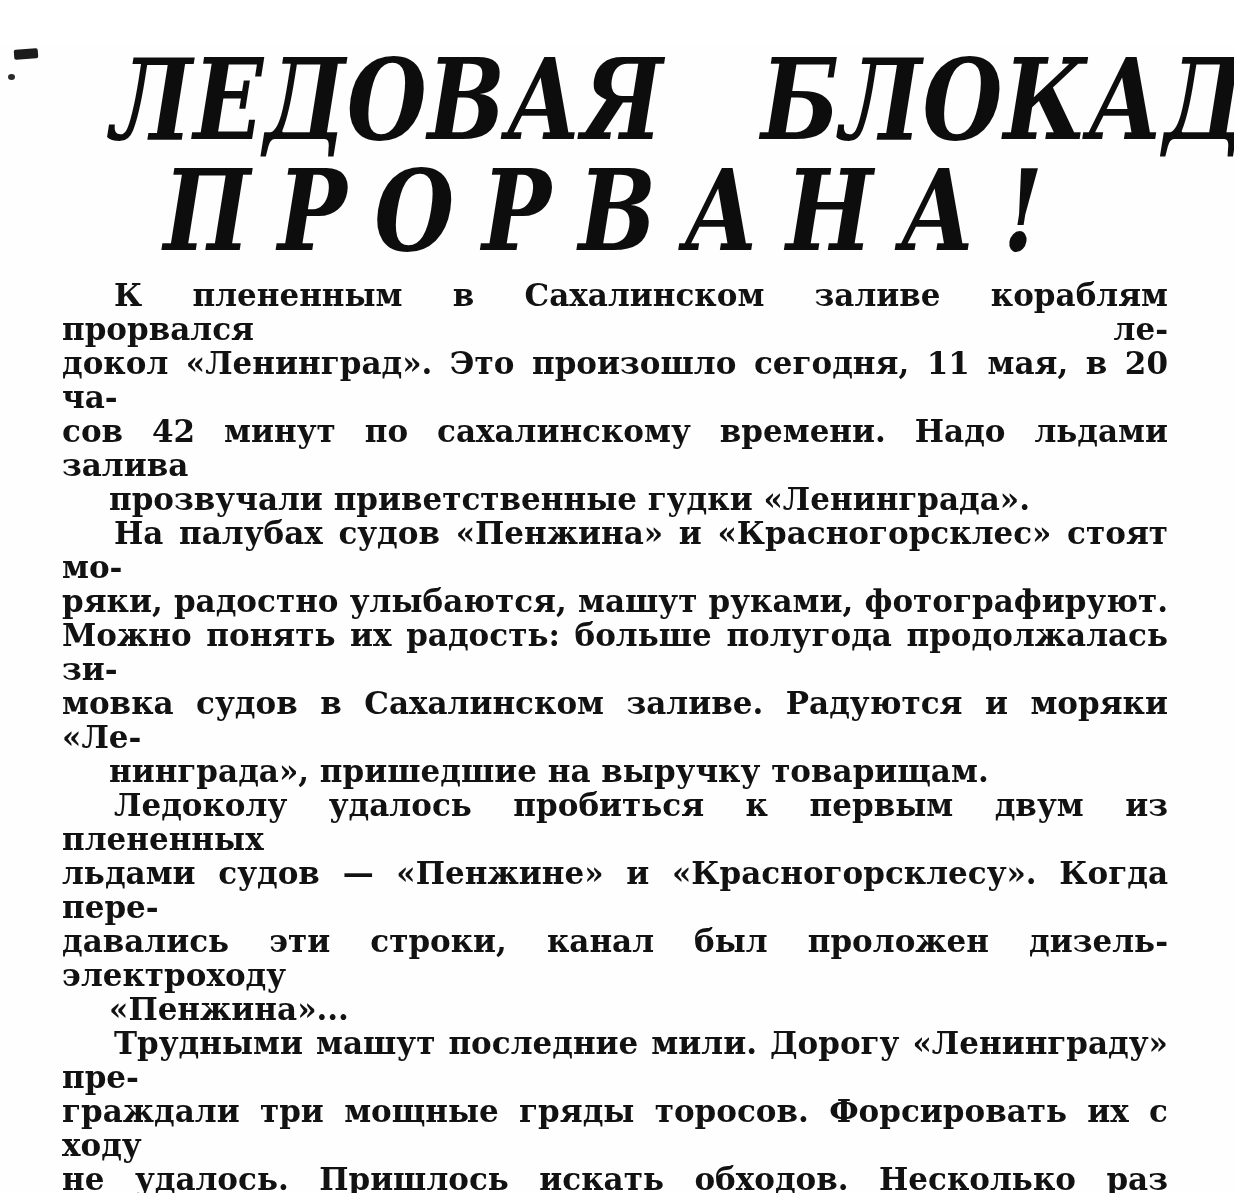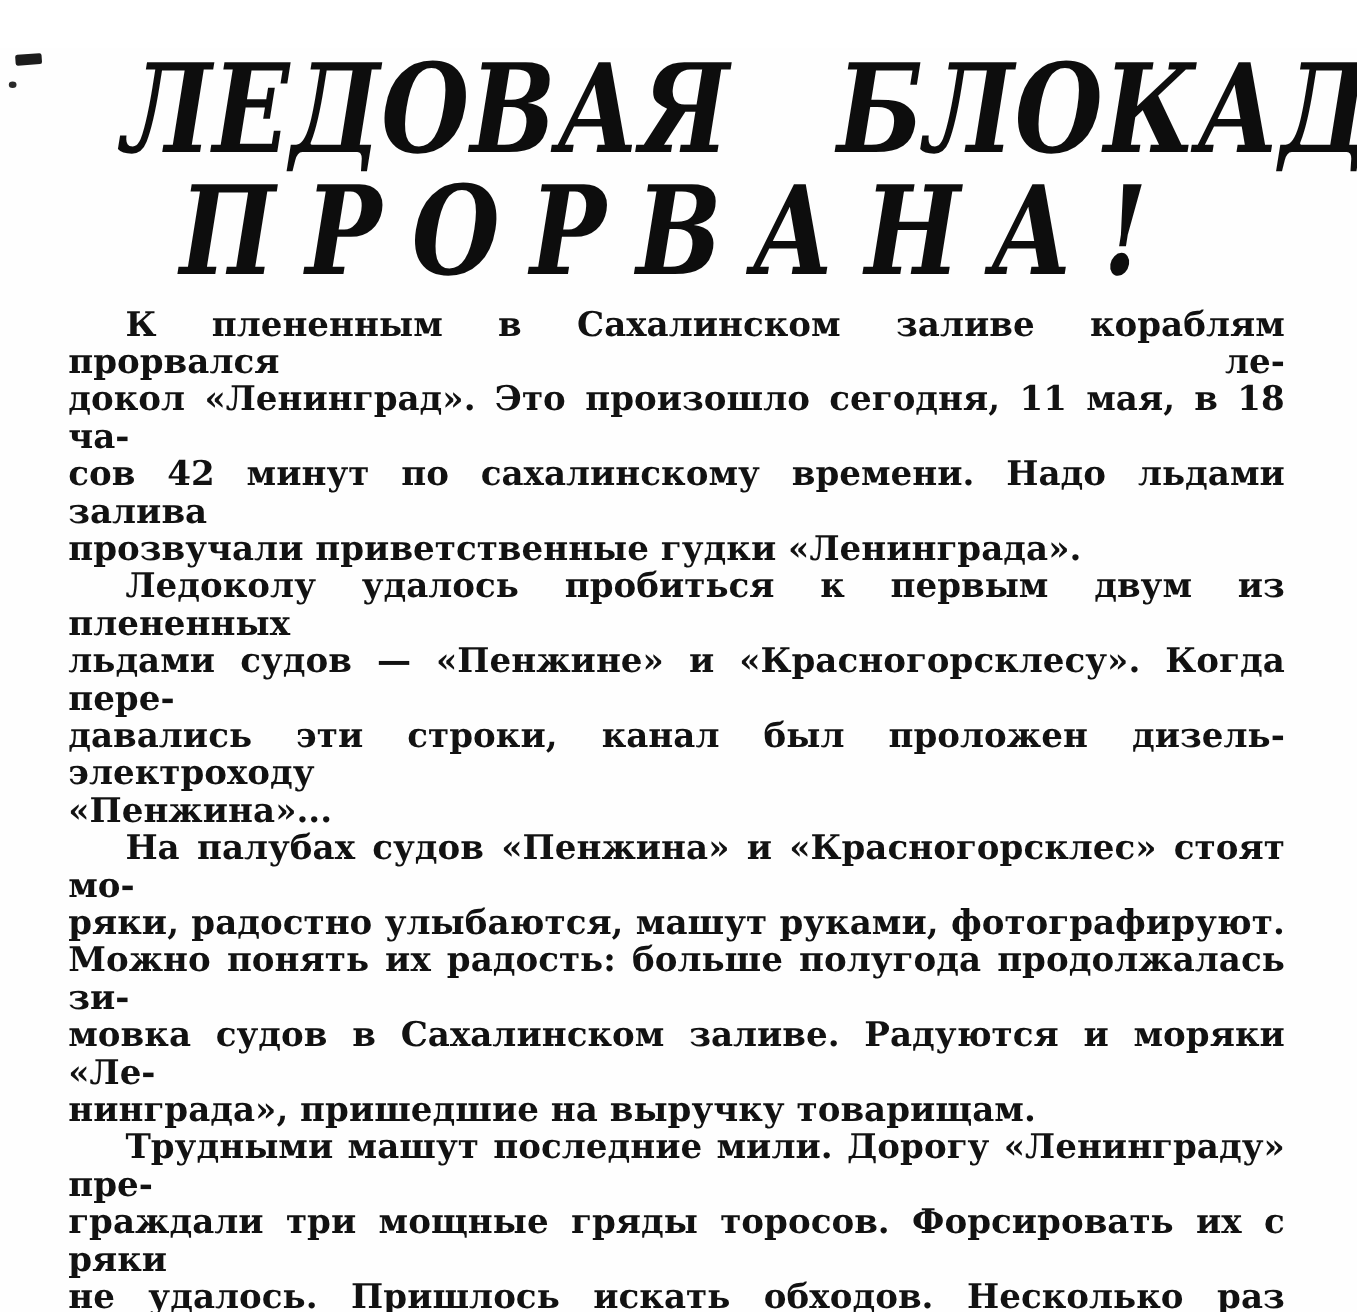--- a/index.html
+++ b/index.html
@@ -63,61 +63,61 @@
     font-size: 31px;
     line-height: 34px;
     color: #121212;
   }
   .body-line {
     text-align: justify;
     text-align-last: justify;
     white-space: normal;
   }
   .body-line.first { text-indent: 52px; }
-  .body-line.last  { text-align: right; text-align-last: left; }
+  .body-line.last  { text-align: right; text-align-last: left; margin-left: 47px; }
 </style>
 </head>
 <body>
 
 <div class="page">
 
   <div class="speck-1"></div>
   <div class="speck-2"></div>
 
   <div class="headline">
     <div class="headline-line l1">ЛЕДОВАЯ БЛОКАДА</div>
     <div class="headline-line l2">ПРОРВАНА!</div>
   </div>
 
   <div class="body-col">
 
     <div>
       <div class="body-line first">К плененным в Сахалинском заливе кораблям прорвался ле-</div>
-      <div class="body-line">докол «Ленинград». Это произошло сегодня, 11 мая, в 18 ча-</div>
+      <div class="body-line">докол «Ленинград». Это произошло сегодня, 11 мая, в 20 ча-</div>
       <div class="body-line">сов 42 минут по сахалинскому времени. Надо льдами залива</div>
       <div class="body-line last">прозвучали приветственные гудки «Ленинграда».</div>
-    </div>
-
-    <div>
-      <div class="body-line first">Ледоколу удалось пробиться к первым двум из плененных</div>
-      <div class="body-line">льдами судов — «Пенжине» и «Красногорсклесу». Когда пере-</div>
-      <div class="body-line">давались эти строки, канал был проложен дизель-электроходу</div>
-      <div class="body-line last">«Пенжина»...</div>
     </div>
 
     <div>
       <div class="body-line first">На палубах судов «Пенжина» и «Красногорсклес» стоят мо-</div>
       <div class="body-line">ряки, радостно улыбаются, машут руками, фотографируют.</div>
       <div class="body-line">Можно понять их радость: больше полугода продолжалась зи-</div>
       <div class="body-line">мовка судов в Сахалинском заливе. Радуются и моряки «Ле-</div>
       <div class="body-line last">нинграда», пришедшие на выручку товарищам.</div>
     </div>
 
     <div>
+      <div class="body-line first">Ледоколу удалось пробиться к первым двум из плененных</div>
+      <div class="body-line">льдами судов — «Пенжине» и «Красногорсклесу». Когда пере-</div>
+      <div class="body-line">давались эти строки, канал был проложен дизель-электроходу</div>
+      <div class="body-line last">«Пенжина»...</div>
+    </div>
+
+    <div>
       <div class="body-line first">Трудными машут последние мили. Дорогу «Ленинграду» пре-</div>
-      <div class="body-line">граждали три мощные гряды торосов. Форсировать их с ряки</div>
+      <div class="body-line">граждали три мощные гряды торосов. Форсировать их с ходу</div>
       <div class="body-line">не удалось. Пришлось искать обходов. Несколько раз подни-</div>
 
     </div>
 
   </div>
 
 </div>
 
 </body></html>

